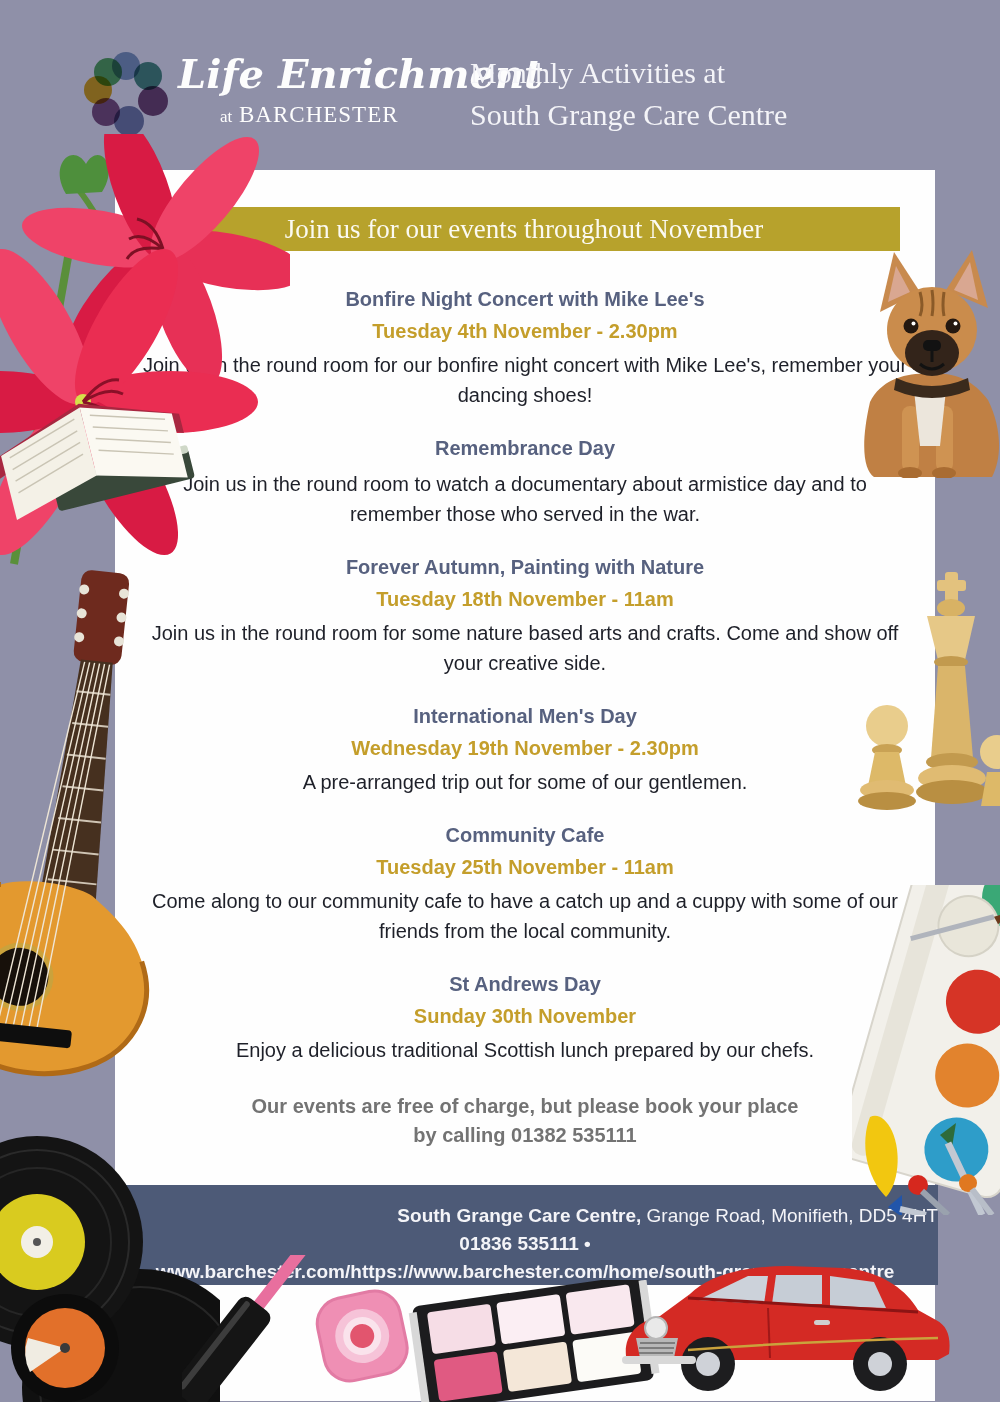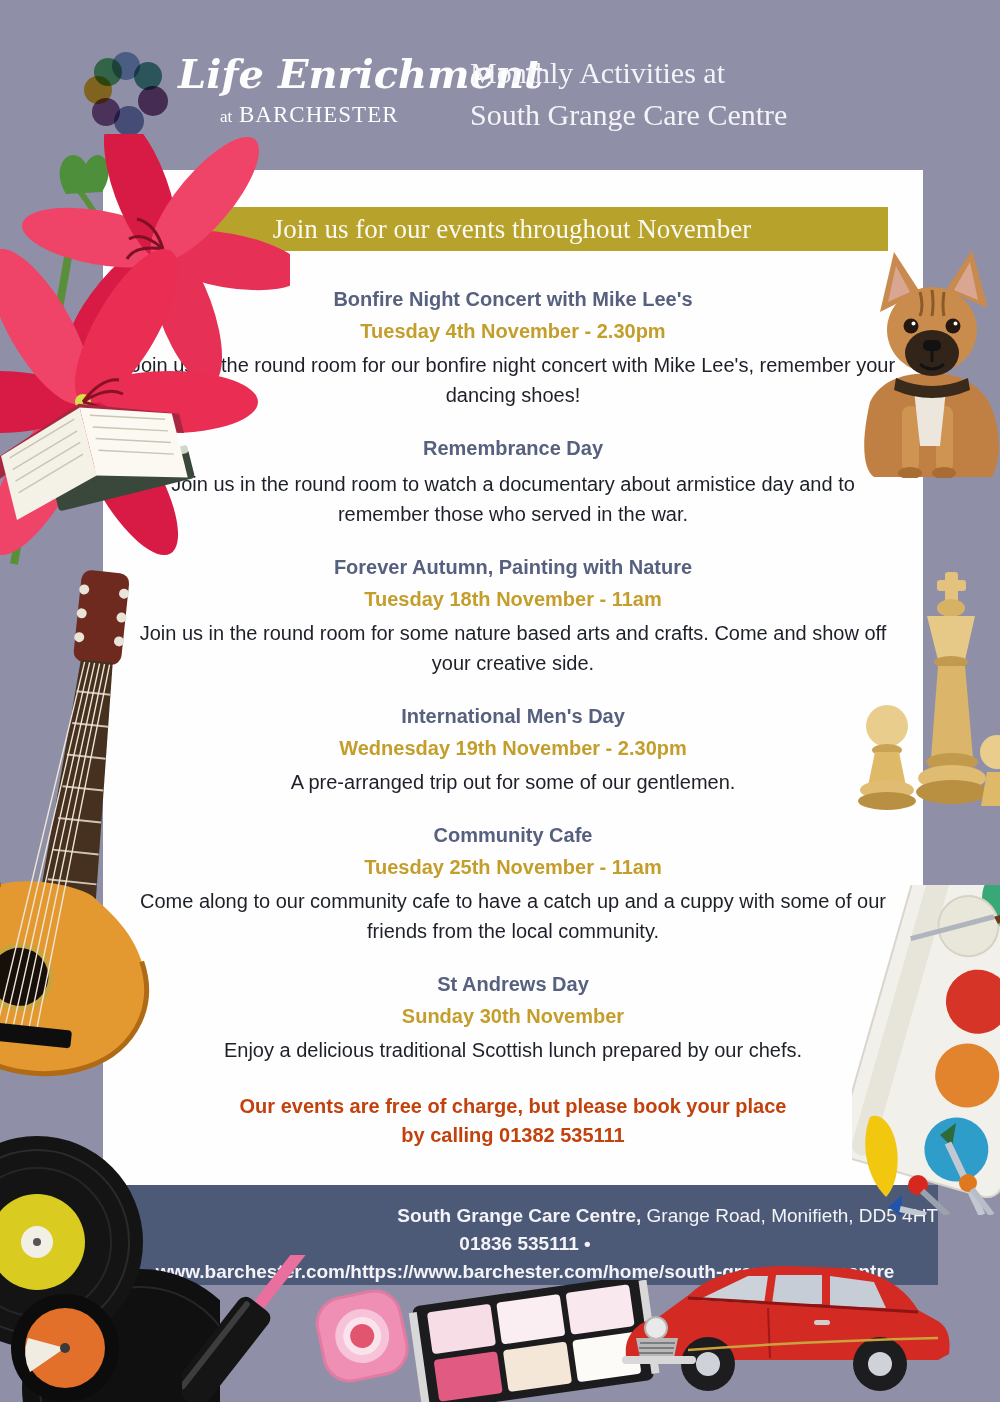--- a/index.html
+++ b/index.html
@@ -12,30 +12,30 @@
   .dot{position:absolute;border-radius:50%;mix-blend-mode:multiply;opacity:.92;}
   .logo-script{position:absolute;left:96px;top:2px;width:320px;
     font-family:"DejaVu Serif",serif;font-style:italic;font-weight:bold;
     font-size:40px;color:#fdfdfd;white-space:nowrap;}
   .logo-sub{position:absolute;left:138px;top:54px;color:#fdfdfd;
     font-family:"Liberation Serif",serif;font-size:23px;letter-spacing:1px;white-space:nowrap;}
   .logo-sub .at{font-size:17px;letter-spacing:0;}
   .header-title{position:absolute;left:470px;top:52px;width:460px;
     font-family:"Liberation Serif",serif;font-size:30px;color:#f4f4f8;line-height:42px;}
   
-  .panel{position:absolute;left:103px;top:170px;width:820px;height:1015px;background:#fefefe;z-index:1;}
+  .panel{position:absolute;left:115px;top:170px;width:820px;height:1231px;background:#fefefe;z-index:1;}
   .banner{position:absolute;left:33px;top:37px;width:752px;height:44px;background:#b7a22c;
     color:#fbfaf2;font-family:"Liberation Serif",serif;font-size:27px;
     display:flex;align-items:center;justify-content:center;}
   .events{position:absolute;left:0;top:118px;width:820px;text-align:center;}
   .event{margin-bottom:27px;}
   .event-title{font-size:20px;font-weight:bold;color:#57617f;margin-bottom:9px;}
   .event-date{font-size:20px;font-weight:bold;color:#c49e2b;margin-bottom:7px;}
   .event-desc{font-size:20px;color:#1e2029;line-height:30px;max-width:780px;margin:0 auto;}
-  .booking{margin-top:18px;font-size:20px;font-weight:bold;color:#c2410c;line-height:29px;}
+  .booking{margin-top:18px;font-size:20px;font-weight:bold;color:#737373;line-height:29px;}
   
   .footer{position:absolute;left:112px;top:1185px;width:826px;height:100px;background:#4d5a77;
     color:#f4f4f8;text-align:center;z-index:1;}
   .footer-line1{margin-top:20px;font-size:19px;text-align:right;}
   .footer-line1 .bold{font-weight:bold;}
   .footer-line2{margin-top:6px;font-size:19px;font-weight:bold;}
   .footer-line3{margin-top:6px;font-size:19px;font-weight:bold;}
   
   .deco{position:absolute;z-index:5;pointer-events:none;}
 </style>

